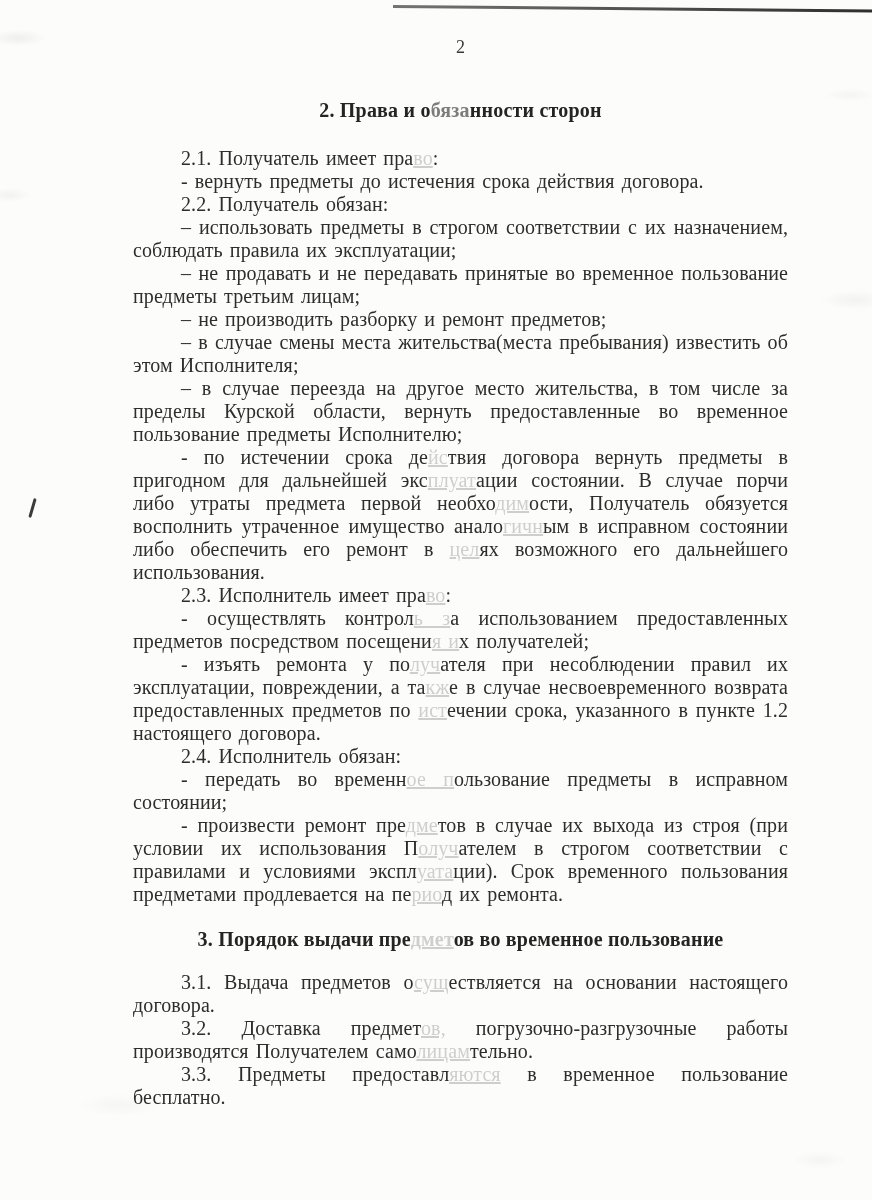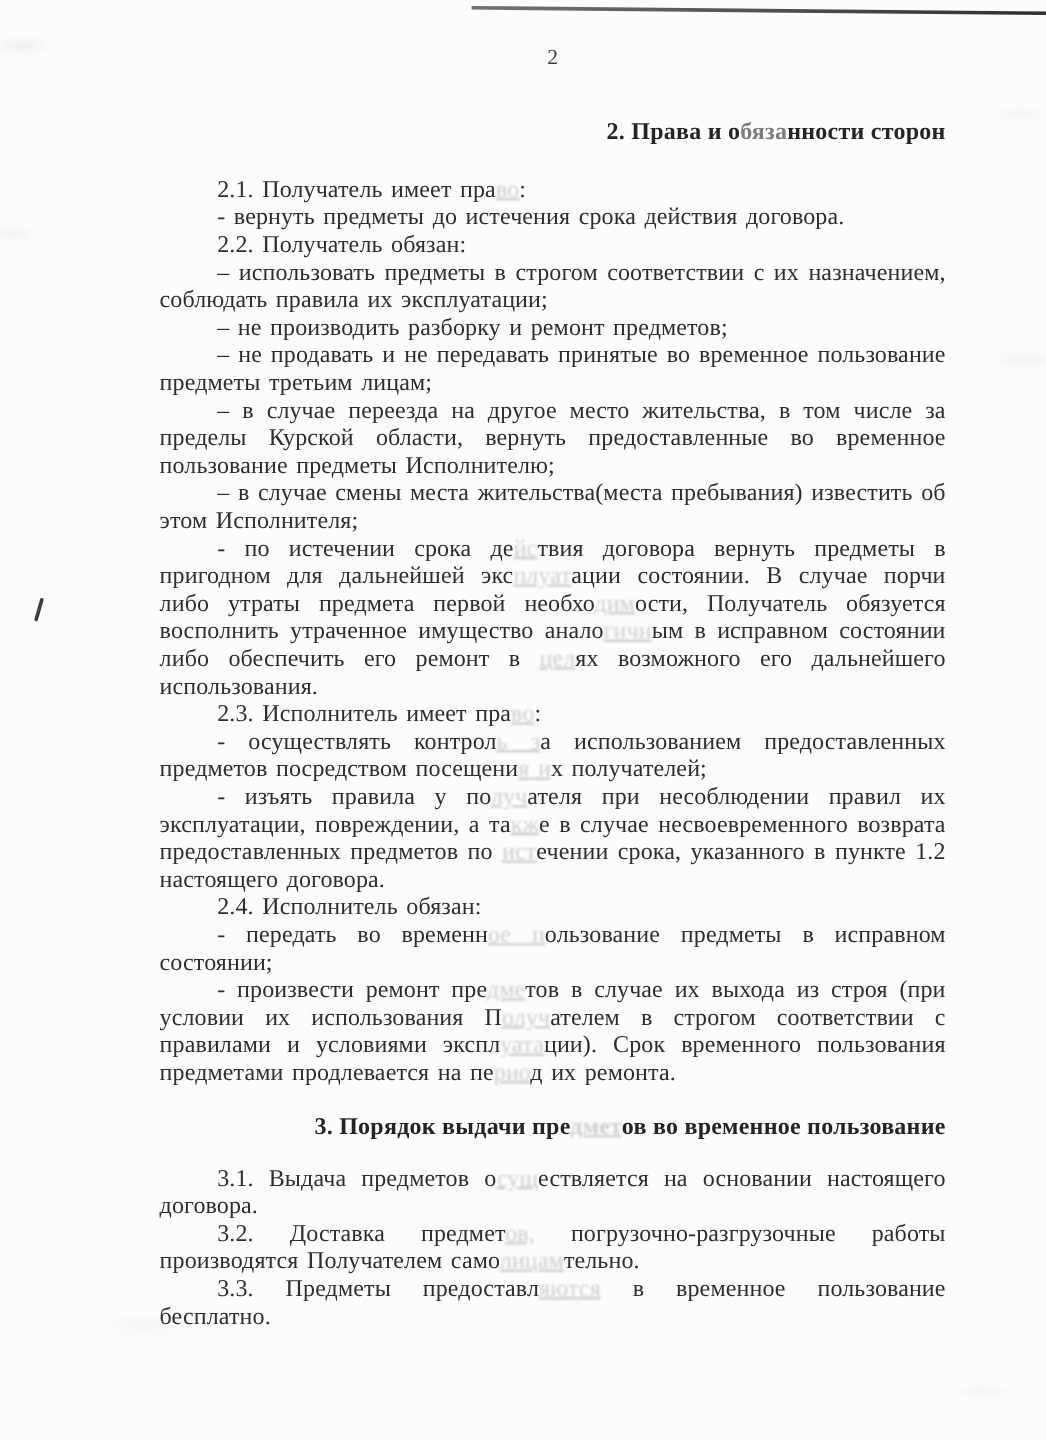--- a/index.html
+++ b/index.html
@@ -49,21 +49,21 @@
     letter-spacing: 0.1px;
   }
   .page-num {
     text-align: center;
     font-size: 18px;
     color: #3a3a3a;
   }
   .doc h2 {
     font-size: 20px;
     font-weight: bold;
-    text-align: right;
+    text-align: center;
     color: #242424;
     margin: 22px 0 20px 0;
     letter-spacing: 0.2px;
   }
   .doc h2:first-of-type { margin: 40px 0 25px 0; }
   .doc p {
     margin: 0;
     text-align: justify;
     text-indent: 48px;
     word-spacing: 2px;
@@ -78,28 +78,28 @@
 <div class="margin-slash"></div>
 
 <div class="doc">
   <div class="page-num">2</div>
   <div id="doc-body">
       <h2><span>2. Права и о</span><span class="smudge-light">бяза</span><span>нности сторон</span></h2>
       <p><span>2.1. Получатель имеет пра</span><span class="smudge">во</span><span>:</span></p>
       <p><span>- вернуть предметы до истечения срока действия договора.</span></p>
       <p><span>2.2. Получатель обязан:</span></p>
       <p><span>– использовать предметы в строгом соответствии с их назначением, соблюдать правила их эксплуатации;</span></p>
+      <p><span>– не продавать и не передавать принятые во временное пользование предметы третьим лицам;</span></p>
       <p><span>– не производить разборку и ремонт предметов;</span></p>
-      <p><span>– не продавать и не передавать принятые во временное пользование предметы третьим лицам;</span></p>
+      <p><span>– в случае смены места жительства(места пребывания) известить об этом Исполнителя;</span></p>
       <p><span>– в случае переезда на другое место жительства, в том числе за пределы Курской области, вернуть предоставленные во временное пользование предметы Исполнителю;</span></p>
-      <p><span>– в случае смены места жительства(места пребывания) известить об этом Исполнителя;</span></p>
       <p><span>- по истечении срока де</span><span class="smudge">йс</span><span>твия договора вернуть предметы в пригодном для дальнейшей экс</span><span class="smudge">плуат</span><span>ации состоянии. В случае порчи либо утраты предмета первой необхо</span><span class="smudge">дим</span><span>ости, Получатель обязуется восполнить утраченное имущество анало</span><span class="smudge">гичн</span><span>ым в исправном состоянии либо обеспечить его ремонт в </span><span class="smudge">цел</span><span>ях возможного его дальнейшего использования.</span></p>
       <p><span>2.3. Исполнитель имеет пра</span><span class="smudge">во</span><span>:</span></p>
       <p><span>- осуществлять контрол</span><span class="smudge">ь з</span><span>а использованием предоставленных предметов посредством посещени</span><span class="smudge">я и</span><span>х получателей;</span></p>
-      <p><span>- изъять правила у по</span><span class="smudge">луч</span><span>ателя при несоблюдении правил их эксплуатации, повреждении, а та</span><span class="smudge">кж</span><span>е в случае несвоевременного возврата предоставленных предметов по </span><span class="smudge">ист</span><span>ечении срока, указанного в пункте 1.2 настоящего договора.</span></p>
+      <p><span>- изъять ремонта у по</span><span class="smudge">луч</span><span>ателя при несоблюдении правил их эксплуатации, повреждении, а та</span><span class="smudge">кж</span><span>е в случае несвоевременного возврата предоставленных предметов по </span><span class="smudge">ист</span><span>ечении срока, указанного в пункте 1.2 настоящего договора.</span></p>
       <p><span>2.4. Исполнитель обязан:</span></p>
       <p><span>- передать во временн</span><span class="smudge">ое п</span><span>ользование предметы в исправном состоянии;</span></p>
       <p><span>- произвести ремонт пре</span><span class="smudge">дме</span><span>тов в случае их выхода из строя (при условии их использования П</span><span class="smudge">олуч</span><span>ателем в строгом соответствии с правилами и условиями экспл</span><span class="smudge">уата</span><span>ции). Срок временного пользования предметами продлевается на пе</span><span class="smudge">рио</span><span>д их ремонта.</span></p>
       <h2><span>3. Порядок выдачи пре</span><span class="smudge">дмет</span><span>ов во временное пользование</span></h2>
       <p><span>3.1. Выдача предметов о</span><span class="smudge">сущ</span><span>ествляется на основании настоящего договора.</span></p>
       <p><span>3.2. Доставка предмет</span><span class="smudge">ов,</span><span> погрузочно-разгрузочные работы производятся Получателем само</span><span class="smudge">лицам</span><span>тельно.</span></p>
       <p><span>3.3. Предметы предоставл</span><span class="smudge">яются</span><span> в временное пользование бесплатно.</span></p>
     </div>
 </div>
 

